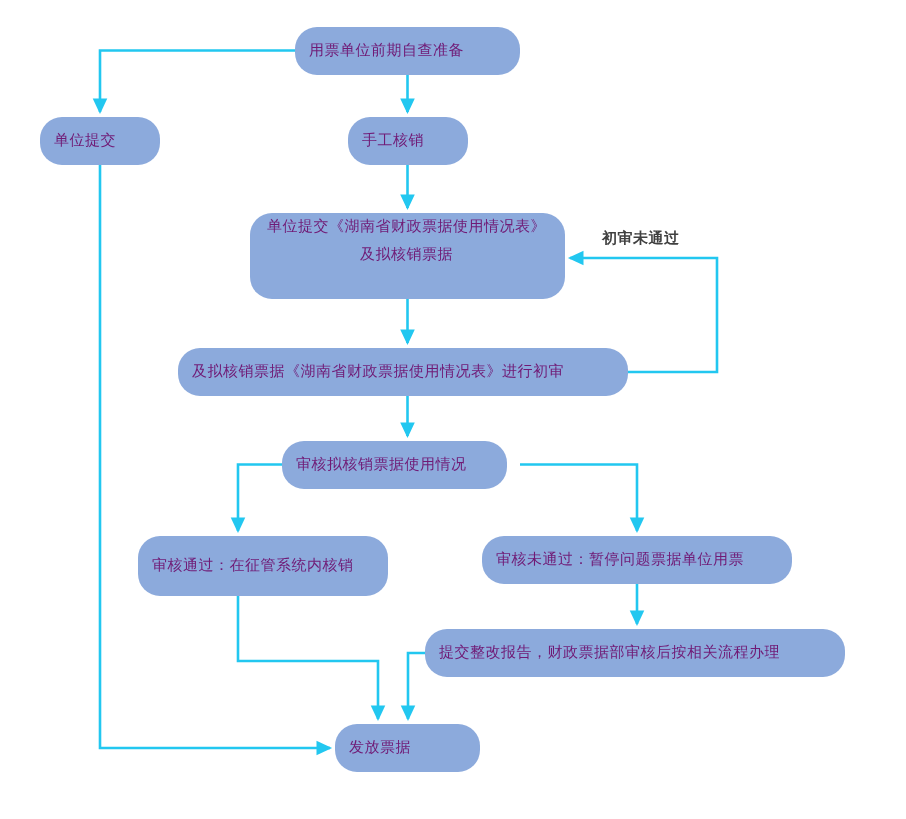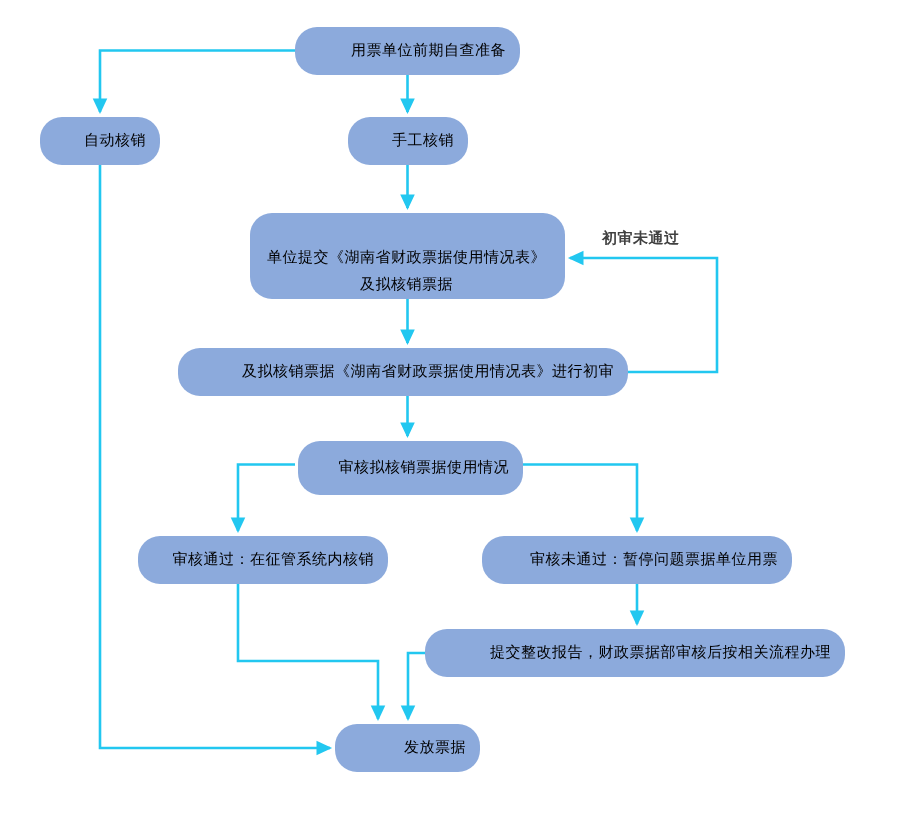--- a/index.html
+++ b/index.html
@@ -23,24 +23,24 @@
     left: 0;
     top: 0;
     width: 906px;
     height: 819px;
   }
   .node {
     position: absolute;
     box-sizing: border-box;
     background: #8CAADC;
     border-radius: 22px;
-    color: #000000;
+    color: #701a75;
     display: flex;
     align-items: center;
-    justify-content: flex-end;
+    justify-content: flex-start;
     text-align: center;
     line-height: 1.55;
     font-size: 15px;
     letter-spacing: 0.5px;
     z-index: 2;
     padding: 0 14px;
   }
   .node.two-line {
     line-height: 1.85;
   }
@@ -92,41 +92,41 @@
 
       <path d="M100,165 L100,748 L330,748"></path>
     </g>
   </svg>
 
   <div class="node" style="left:295px; top:27px; width:225px; height:48px;">
     <span>用票单位前期自查准备</span>
   </div>
 
   <div class="node" style="left:40px; top:117px; width:120px; height:48px;">
-    <span>自动核销</span>
+    <span>单位提交</span>
   </div>
 
   <div class="node" style="left:348px; top:117px; width:120px; height:48px;font-family:Liberation Serif, serif;">
     <span>手工核销</span>
   </div>
 
   <div class="node two-line" style="left:250px; top:213px; width:315px; height:86px; flex-direction:column;padding-left:12px;">
     <span>单位提交《湖南省财政票据使用情况表》</span>
     <span>及拟核销票据</span>
   </div>
 
   <div class="node" style="left:178px; top:348px; width:450px; height:48px;">
     <span>及拟核销票据《湖南省财政票据使用情况表》进行初审</span>
   </div>
 
-  <div class="node" style="left:298px; top:441px; width:225px; height:54px;">
+  <div class="node" style="left:282px; top:441px; width:225px; height:48px;">
     <span>审核拟核销票据使用情况</span>
   </div>
 
-  <div class="node" style="left:138px; top:536px; width:250px; height:48px;">
+  <div class="node" style="left:138px; top:536px; width:250px; height:60px;">
     <span>审核通过：在征管系统内核销</span>
   </div>
 
   <div class="node" style="left:482px; top:536px; width:310px; height:48px;">
     <span>审核未通过：暂停问题票据单位用票</span>
   </div>
 
   <div class="node" style="left:425px; top:629px; width:420px; height:48px;">
     <span>提交整改报告，财政票据部审核后按相关流程办理</span>
   </div>

